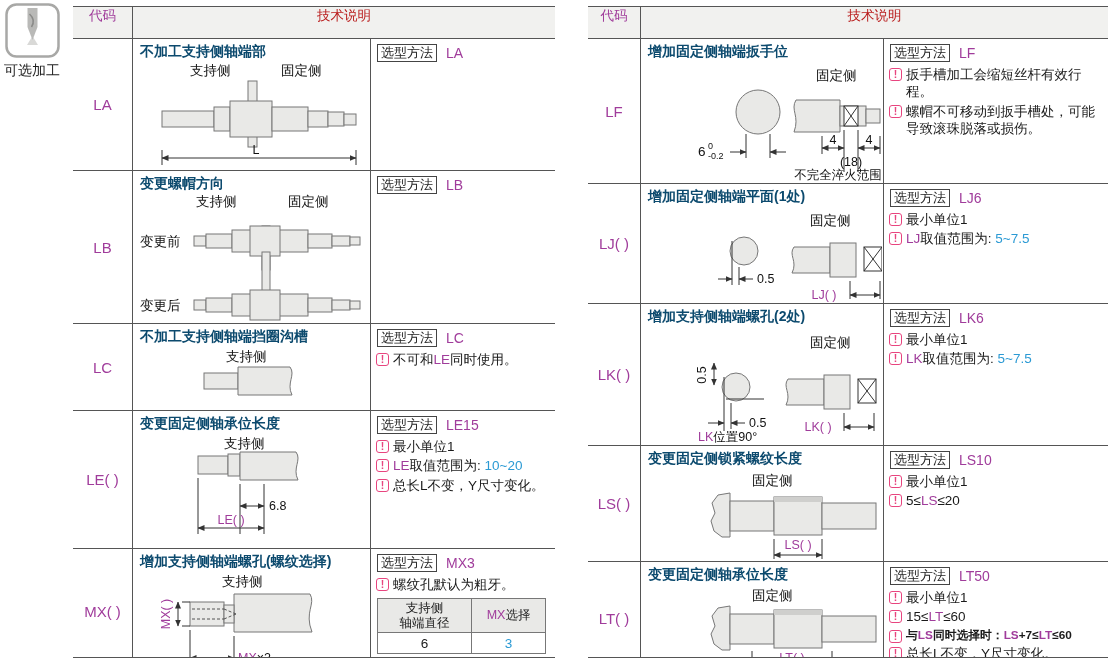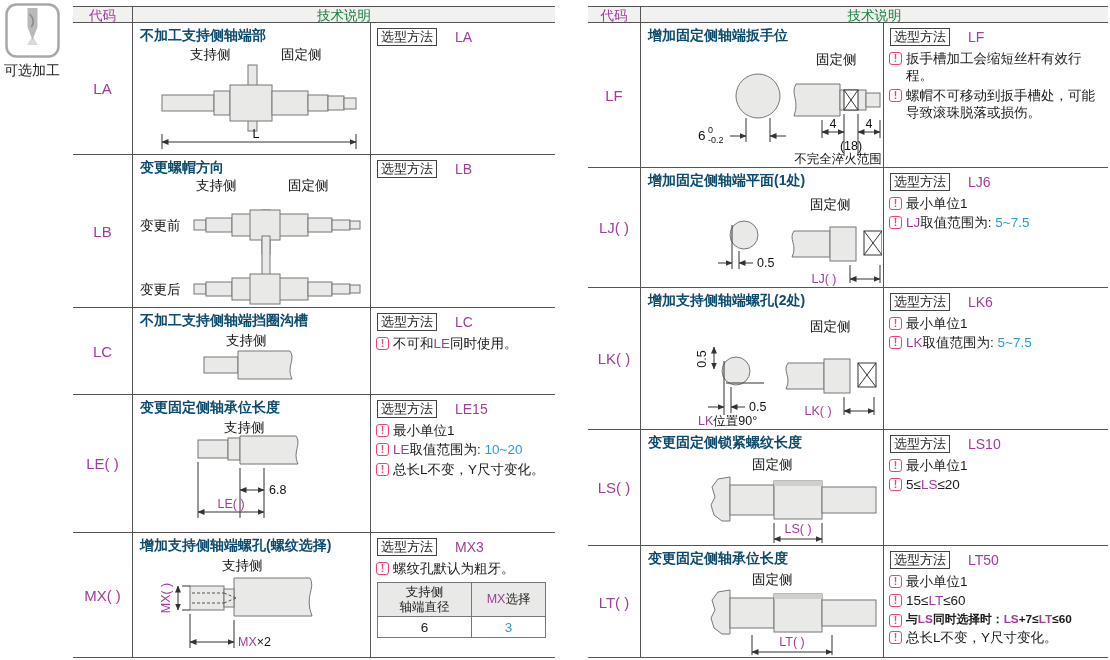--- a/index.html
+++ b/index.html
@@ -8,34 +8,34 @@
          font-family:"Liberation Sans","DejaVu Sans",sans-serif;color:#1a1a1a;}
   
   .badge{position:absolute;left:2px;top:3px;width:60px;text-align:center;}
   .badge-box{width:55px;height:55px;margin:0 auto;}
   .badge-label{font-size:14px;color:#222;margin-top:4px;letter-spacing:0;}
   
   .tbl{position:absolute;top:6px;height:652px;overflow:hidden;display:flex;flex-direction:column;
        border-top:1px solid #555;border-bottom:1px solid #555;}
   .tbl.lt{left:73px;width:482px;}
   .tbl.rt{left:588px;width:520px;}
-  .thead{display:flex;height:16px;background:#f1f1ef;border-bottom:1px solid #555;flex:0 0 auto;}
+  .thead{display:flex;height:32px;background:#f1f1ef;border-bottom:1px solid #555;flex:0 0 auto;}
   .th-code{width:60px;border-right:1px solid #555;color:#a03c9b;font-size:13.5px;line-height:17px;text-align:center;}
   .rt .th-code{width:53px;}
-  .th-tech{flex:1;font-size:13.5px;line-height:17px;text-align:center;color:#15803d;}
+  .th-tech{flex:1;font-size:13.5px;line-height:17px;text-align:center;color:#b91c1c;}
   .trow{display:flex;border-bottom:1px solid #555;flex:0 0 auto;}
   .trow:last-child{border-bottom:none;}
   .c-code{width:60px;border-right:1px solid #555;display:flex;align-items:center;justify-content:center;
           color:#a03c9b;font-size:15px;}
   .rt .c-code{width:53px;}
   .c-desc{width:237px;padding:2px 0 0 5px;}
   .rt .c-desc{width:242px;}
   .c-note{flex:1;border-left:1px solid #555;padding:3px 4px 0 5px;}
   .row-title{font-weight:bold;font-size:14px;color:#0c4a6e;padding:2px 0 1px 2px;white-space:nowrap;}
-  .method-line{display:flex;align-items:center;gap:18px;margin:2px 0 4px 1px;}
+  .method-line{display:flex;align-items:center;gap:9px;margin:2px 0 4px 1px;}
   .method-box{border:1px solid #444;font-size:13px;padding:0 3px;line-height:16px;color:#222;flex:0 0 auto;}
   .method-val{color:#a03c9b;font-size:14px;}
   .note{display:flex;font-size:13.5px;line-height:1.28;margin:2px 0;color:#1a1a1a;}
   .note.small .ntext{font-size:11.8px;white-space:nowrap;font-weight:bold;}
   .bang{flex:0 0 auto;width:13px;height:13px;border:1.5px solid #e8457f;border-radius:3px;color:#e8457f;
         font-weight:bold;font-size:10.5px;line-height:11px;text-align:center;margin:2px 4px 0 0;}
   .bang::before{content:"!";}
   .acc{color:#a03c9b;}
   .blu{color:#2b9ad4;}
   

